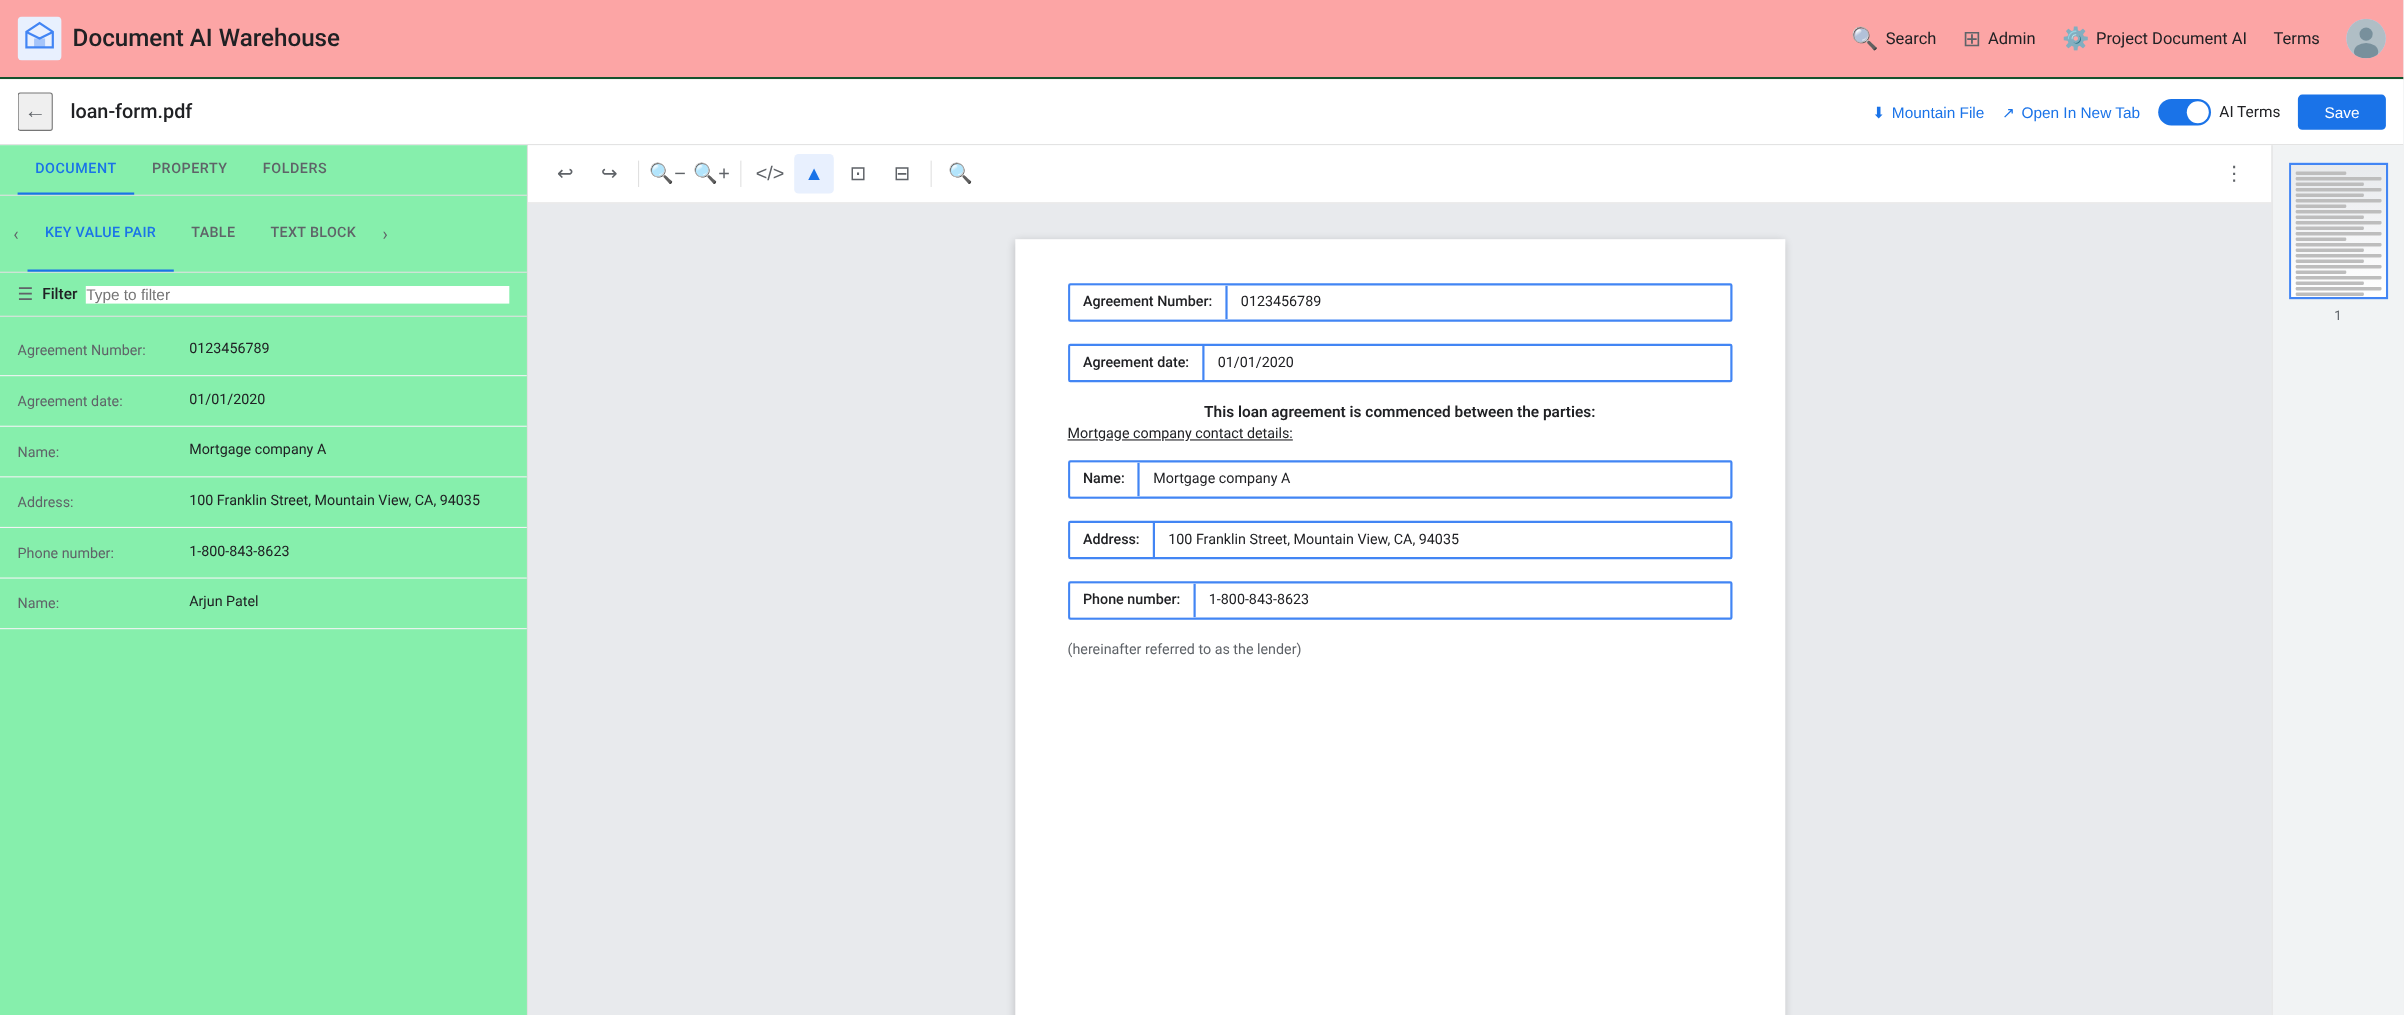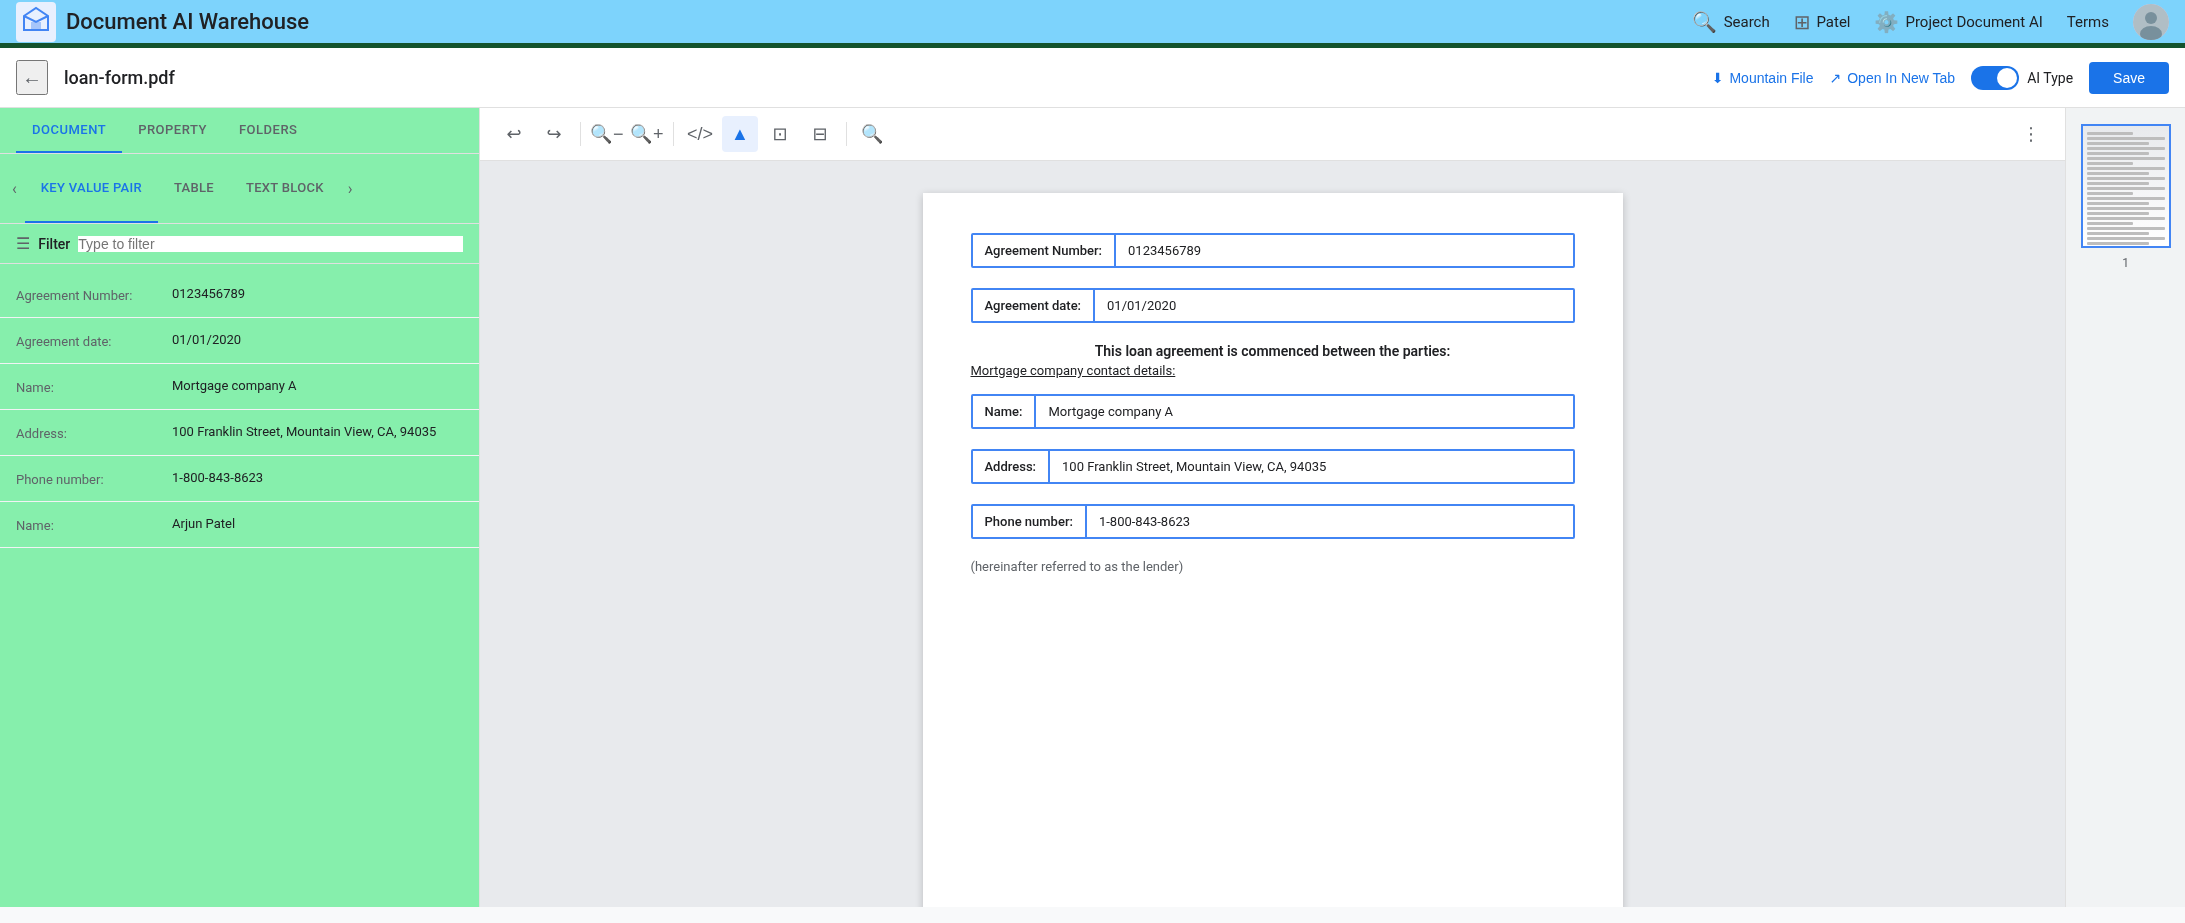--- a/index.html
+++ b/index.html
@@ -1,21 +1,21 @@
 <!DOCTYPE html>
 <html><head>
   <meta charset="utf-8">
   <style>
     * { box-sizing: border-box; margin: 0; padding: 0; }
     body { font-family: 'Roboto', Arial, sans-serif; font-size: 14px; background: #f8f9fa; color: #202124; overflow: hidden; }
 
     
     .top-nav {
-      display: flex; align-items: center; height: 48px;
-      background: #7dd3fc; border-bottom: 5px solid #14532d;
+      display: flex; align-items: center; height: 72px;
+      background: #fca5a5; border-bottom: 2px solid #14532d;
       padding: 0 16px; gap: 8px;
     }
     .nav-logo { display: flex; align-items: center; gap: 10px; margin-right: auto; }
     .nav-logo-icon { width: 40px; height: 40px; }
     .nav-logo-title { font-size: 22px; font-weight: 500; color: #202124; }
     .nav-actions { display: flex; align-items: center; gap: 24px; }
     .nav-action-item { display: flex; align-items: center; gap: 6px; cursor: pointer; color: #202124; font-size: 15px; text-decoration: none; }
     .nav-icon { font-size: 20px; color: #5f6368; }
     .avatar { width: 36px; height: 36px; border-radius: 50%; background: #c5cae9; display: flex; align-items: center; justify-content: center; overflow: hidden; cursor: pointer; }
 
@@ -112,21 +112,21 @@
     </svg>
     <span class="nav-logo-title">Document AI Warehouse</span>
   </div>
   <div class="nav-actions">
     <div class="nav-action-item">
       <span class="nav-icon">🔍</span>
       <span>Search</span>
     </div>
     <div class="nav-action-item">
       <span class="nav-icon">⊞</span>
-      <span>Patel</span>
+      <span>Admin</span>
     </div>
     <div class="nav-action-item">
       <span class="nav-icon">⚙️</span>
       <span>Project Document AI</span>
     </div>
     <div class="nav-action-item">
       <span>Terms</span>
     </div>
     <div class="avatar">
       <svg viewBox="0 0 36 36" fill="none">
@@ -145,21 +145,21 @@
     <button class="action-btn">
       <span>⬇</span>
       <span>Mountain File</span>
     </button>
     <button class="action-btn">
       <span>↗</span>
       <span>Open In New Tab</span>
     </button>
     <div class="ai-view-toggle">
       <div class="toggle-switch"></div>
-      <span>AI Type</span>
+      <span>AI Terms</span>
     </div>
     <button class="save-btn">Save</button>
   </div>
 </div>
 
 <div class="main-content">
 
   <div class="left-panel">
 
     <div class="panel-tabs">

